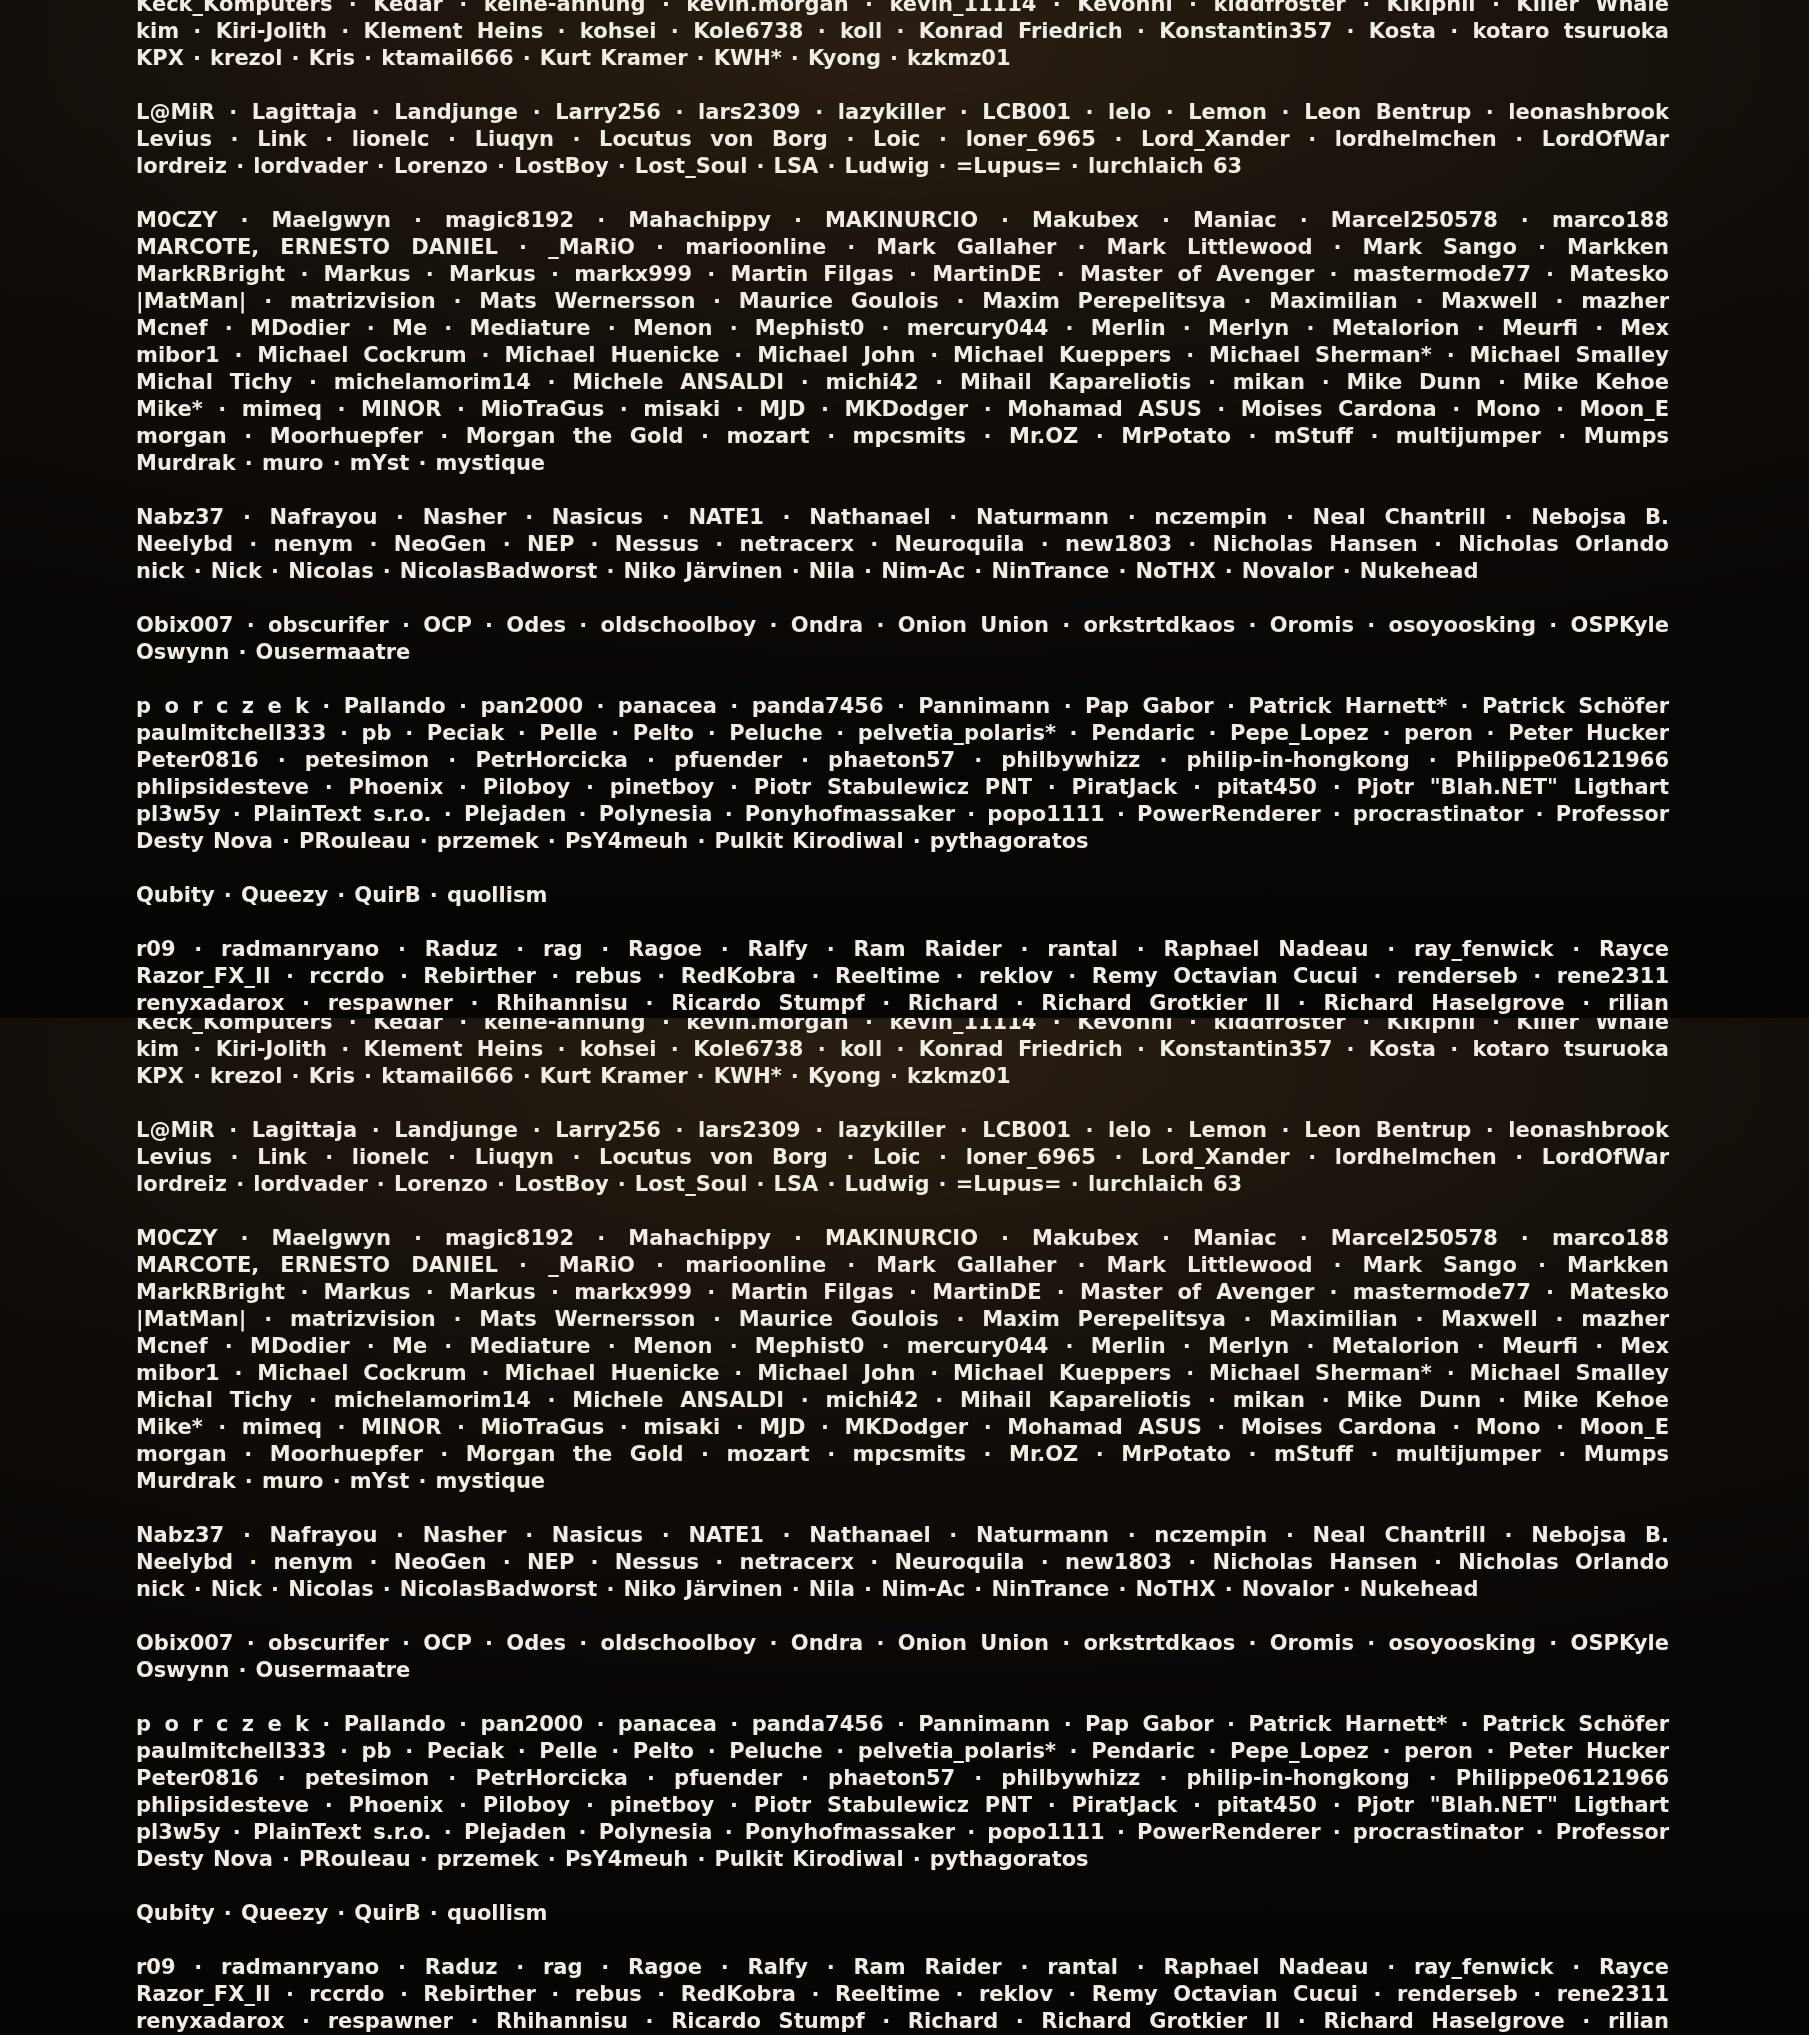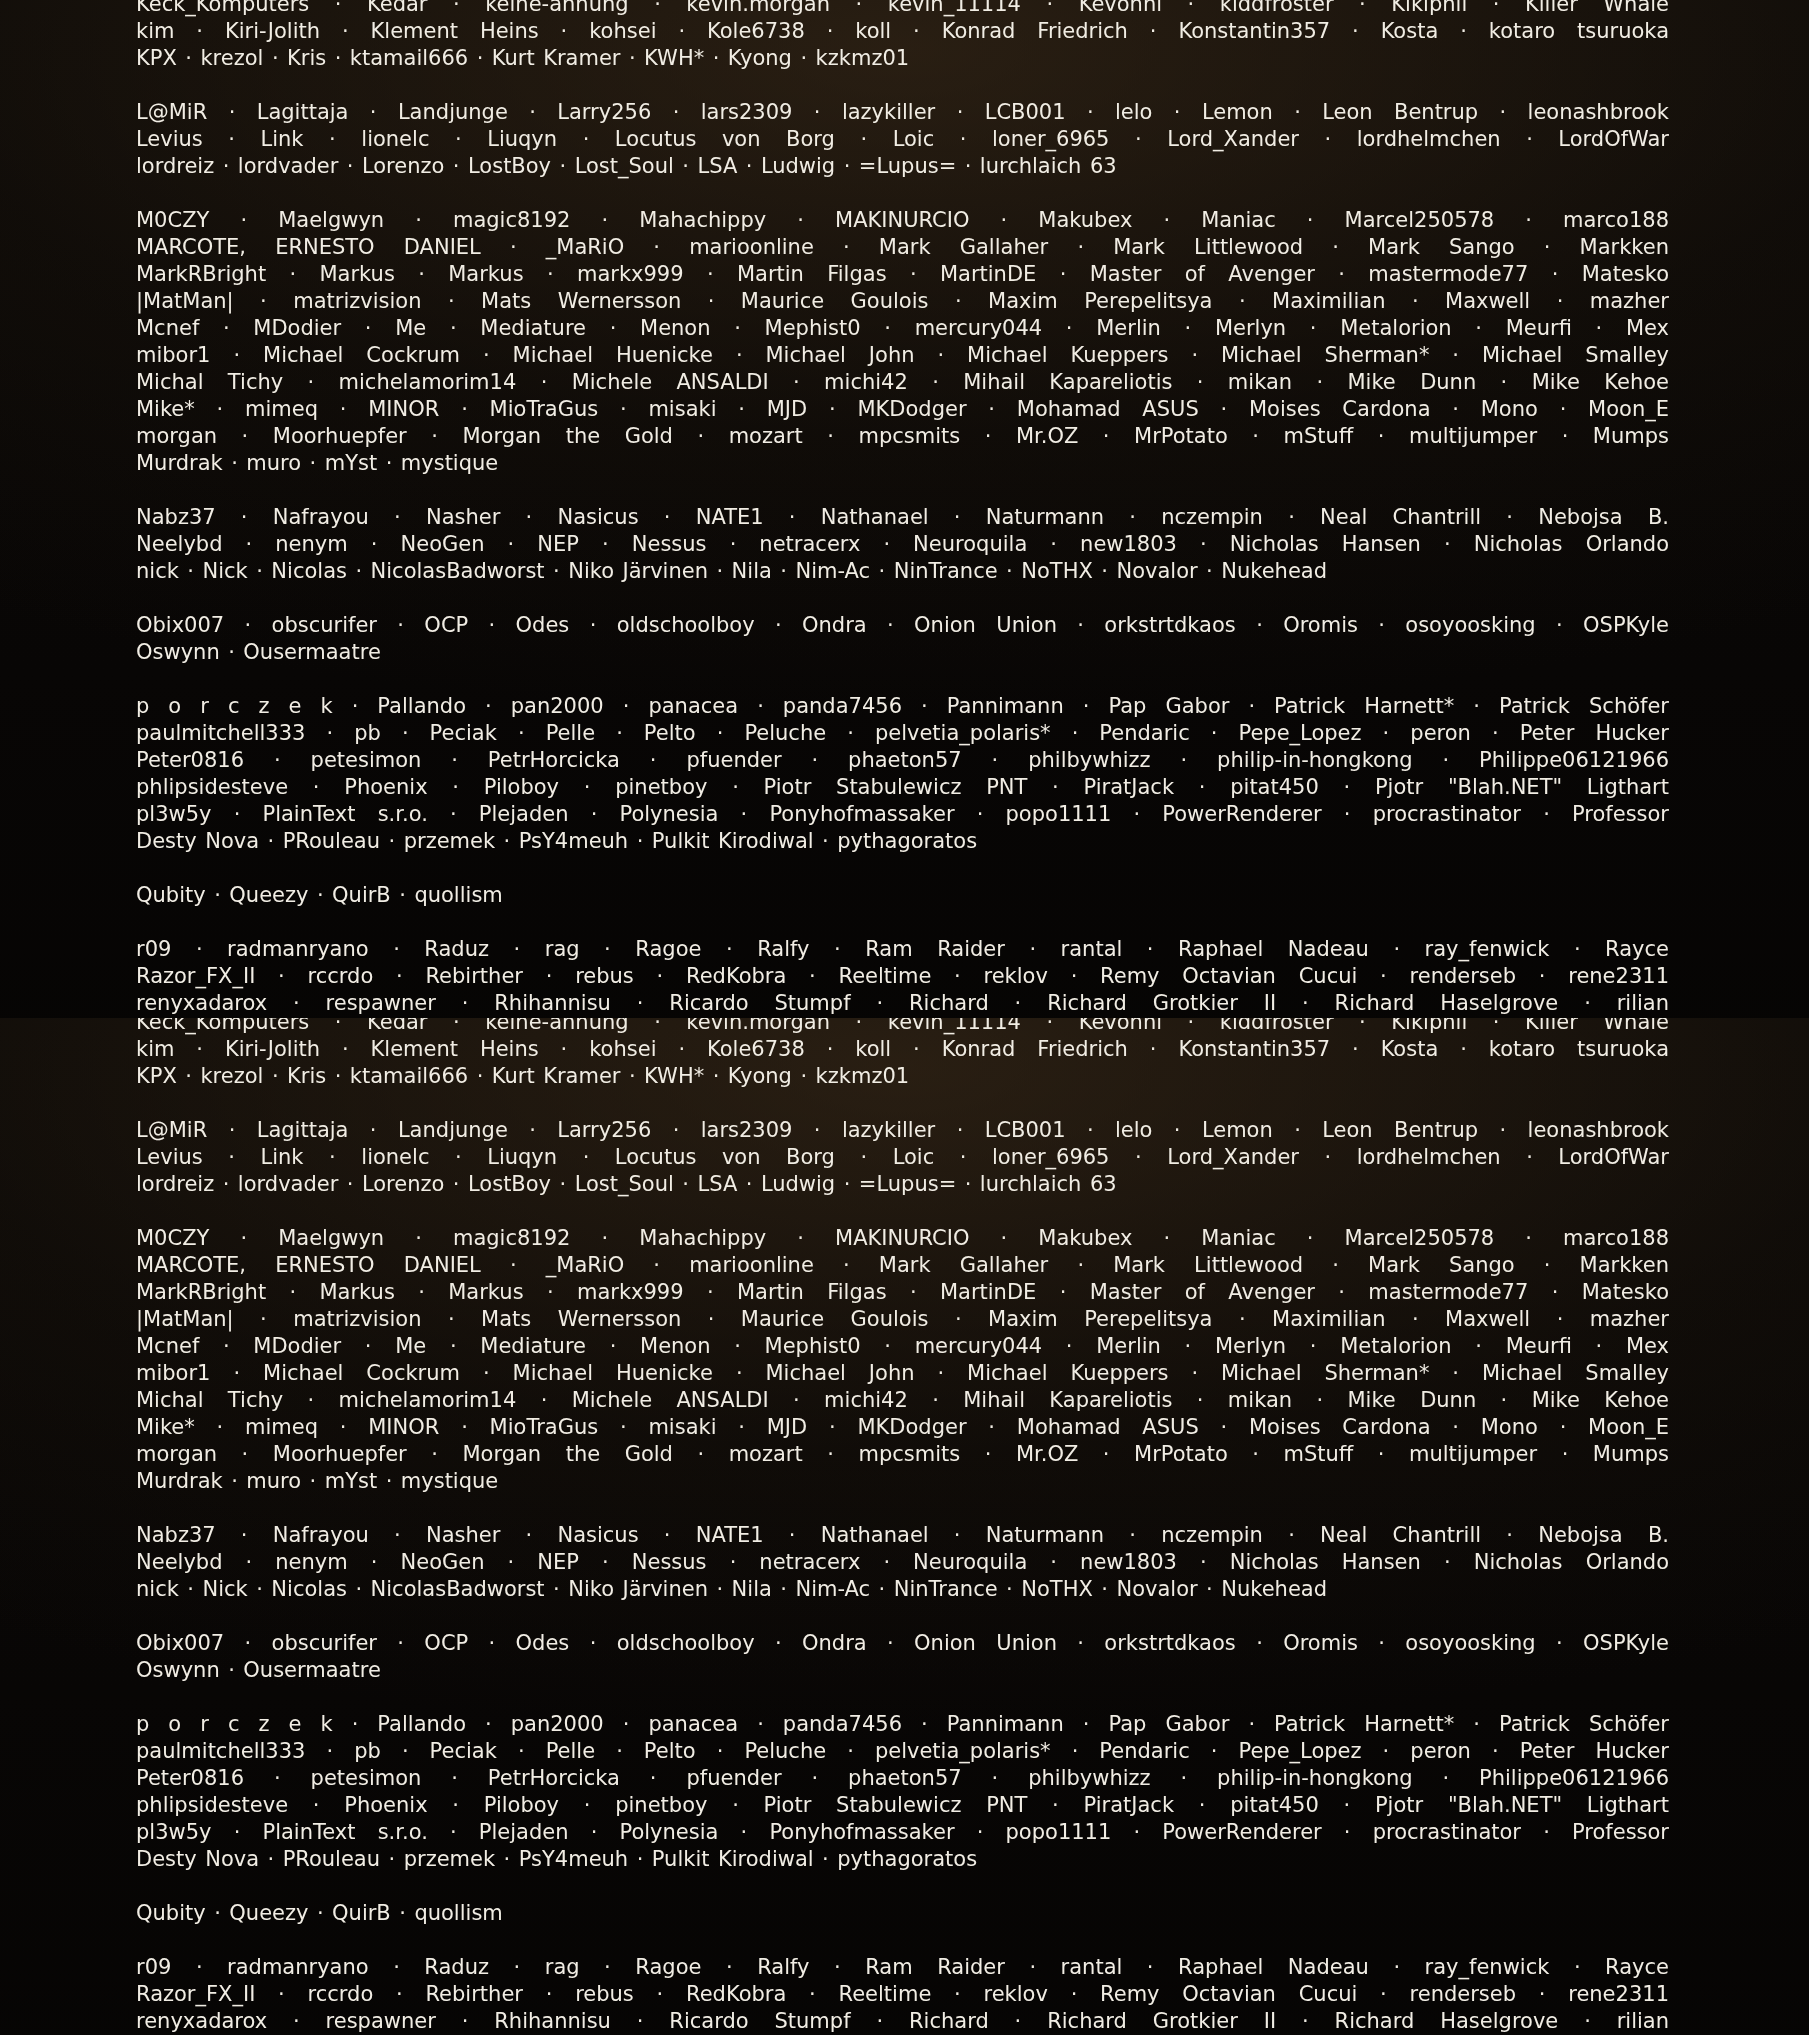--- a/index.html
+++ b/index.html
@@ -19,20 +19,21 @@
     left: 0;
     width: 1809px;
     height: 1223px;
     overflow: hidden;
     background:
       radial-gradient(ellipse 120% 70% at 50% 4%,
         rgba(66, 48, 28, 0.55),
         rgba(34, 25, 15, 0.28) 45%,
         rgba(0, 0, 0, 0) 78%),
       linear-gradient(180deg, #0b0907 0%, #080605 55%, #050403 100%);
+    font-weight: bold;
   }
   #half-top { top: 0; }
   #half-bottom { top: 1018px; }
   .block {
     position: absolute;
     left: 136px;
     top: -9.5px;
     width: 1533px;
     color: var(--text-color, #f1ede4);
     font-size: 21px;

